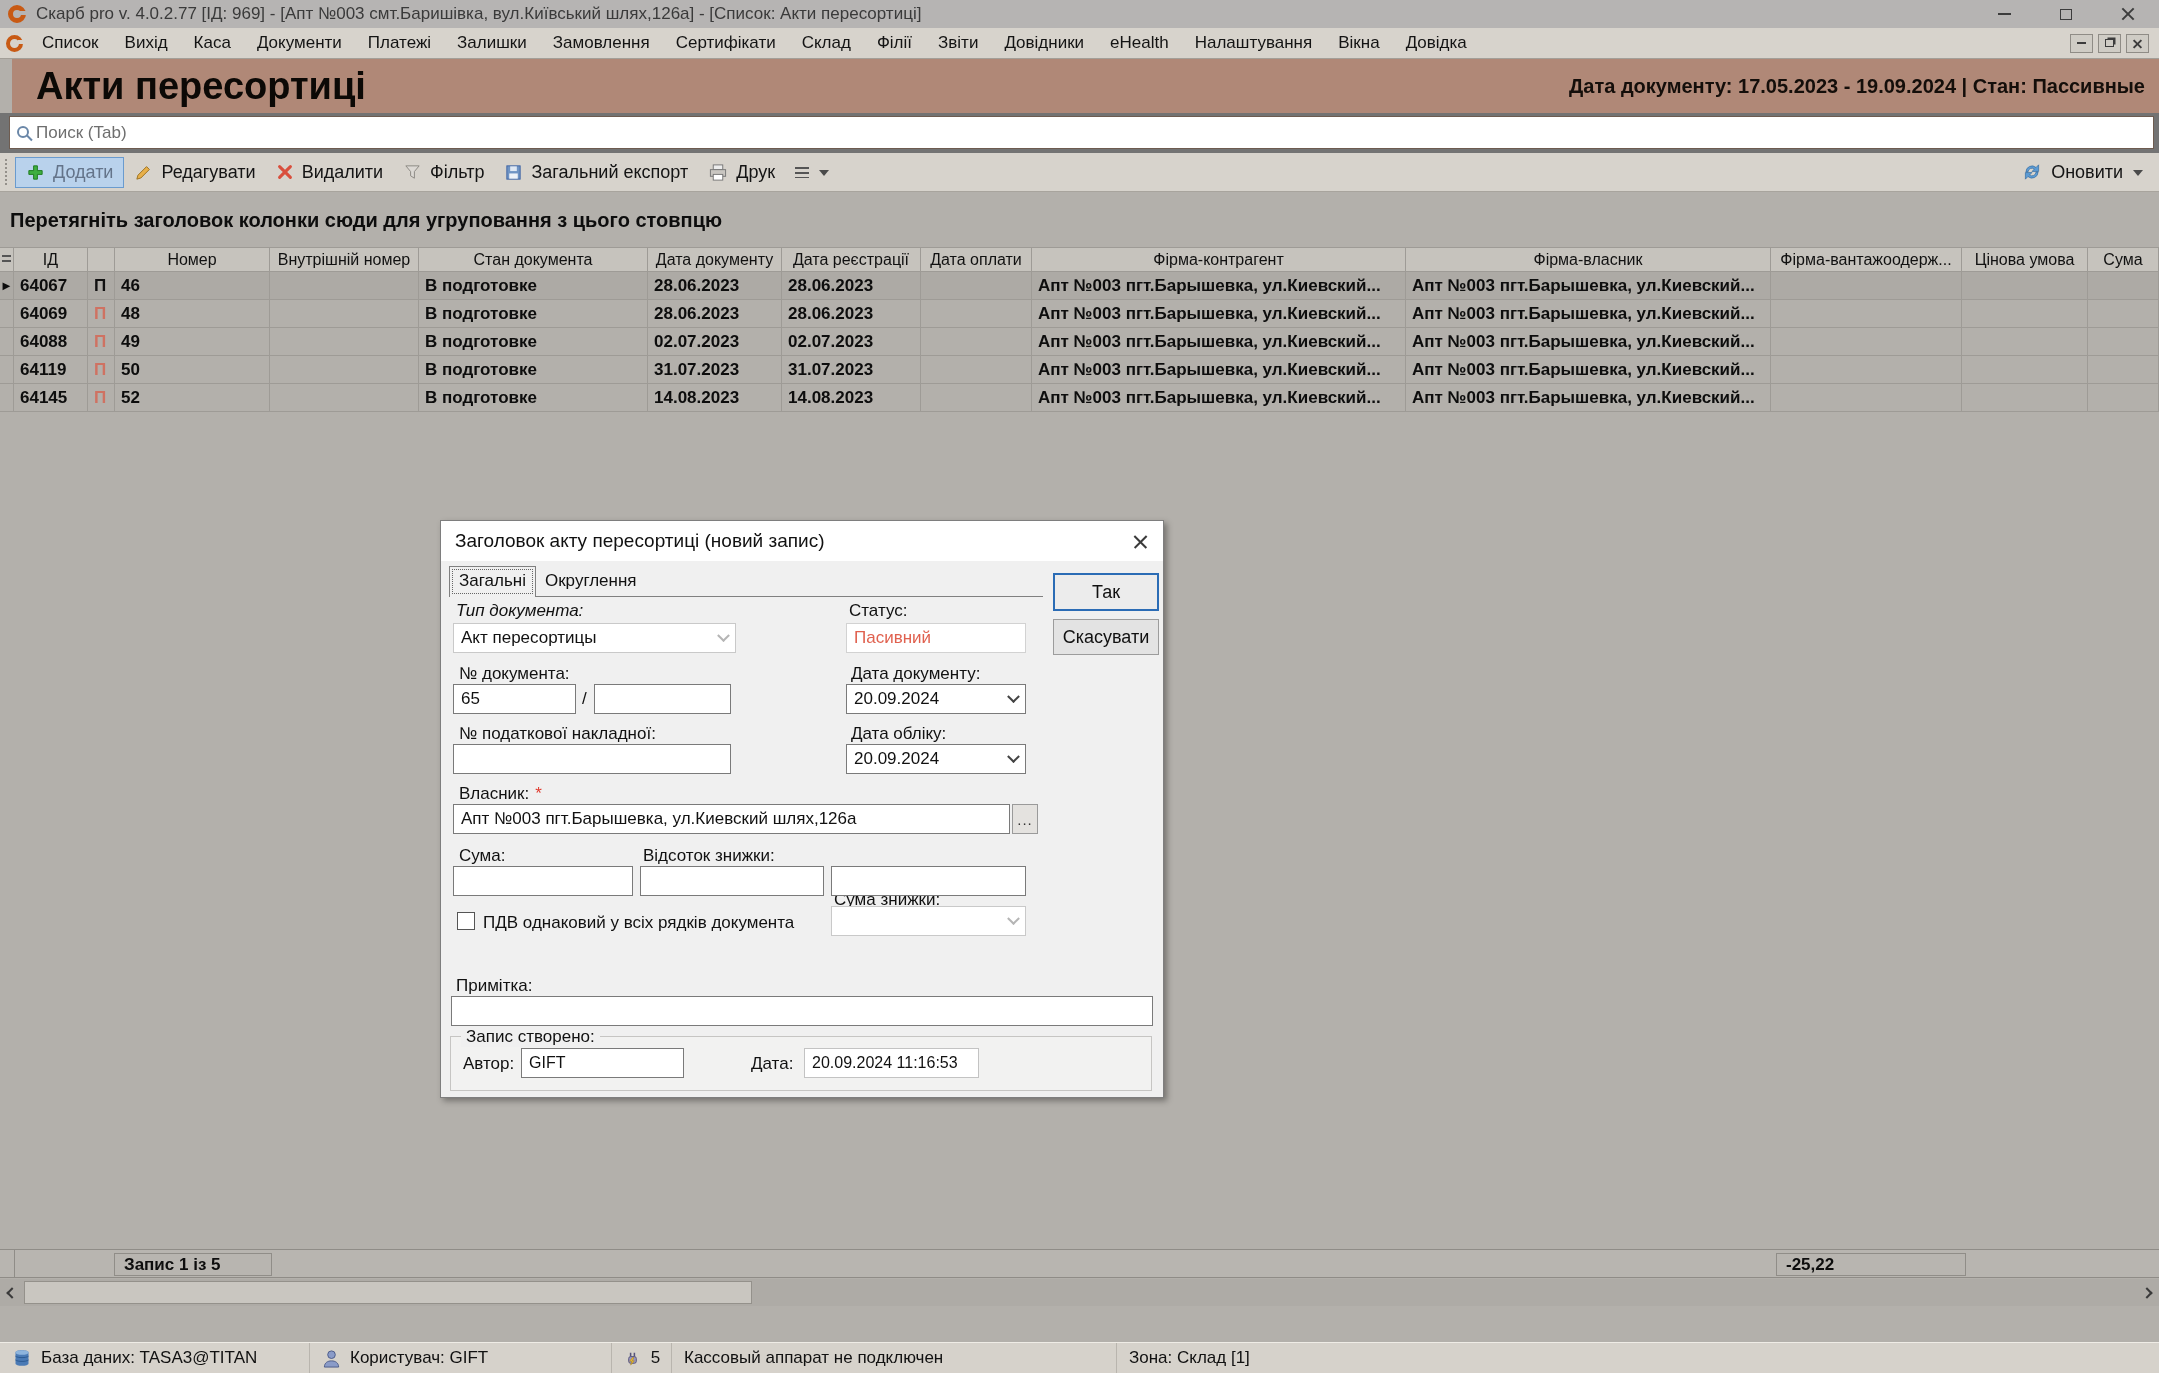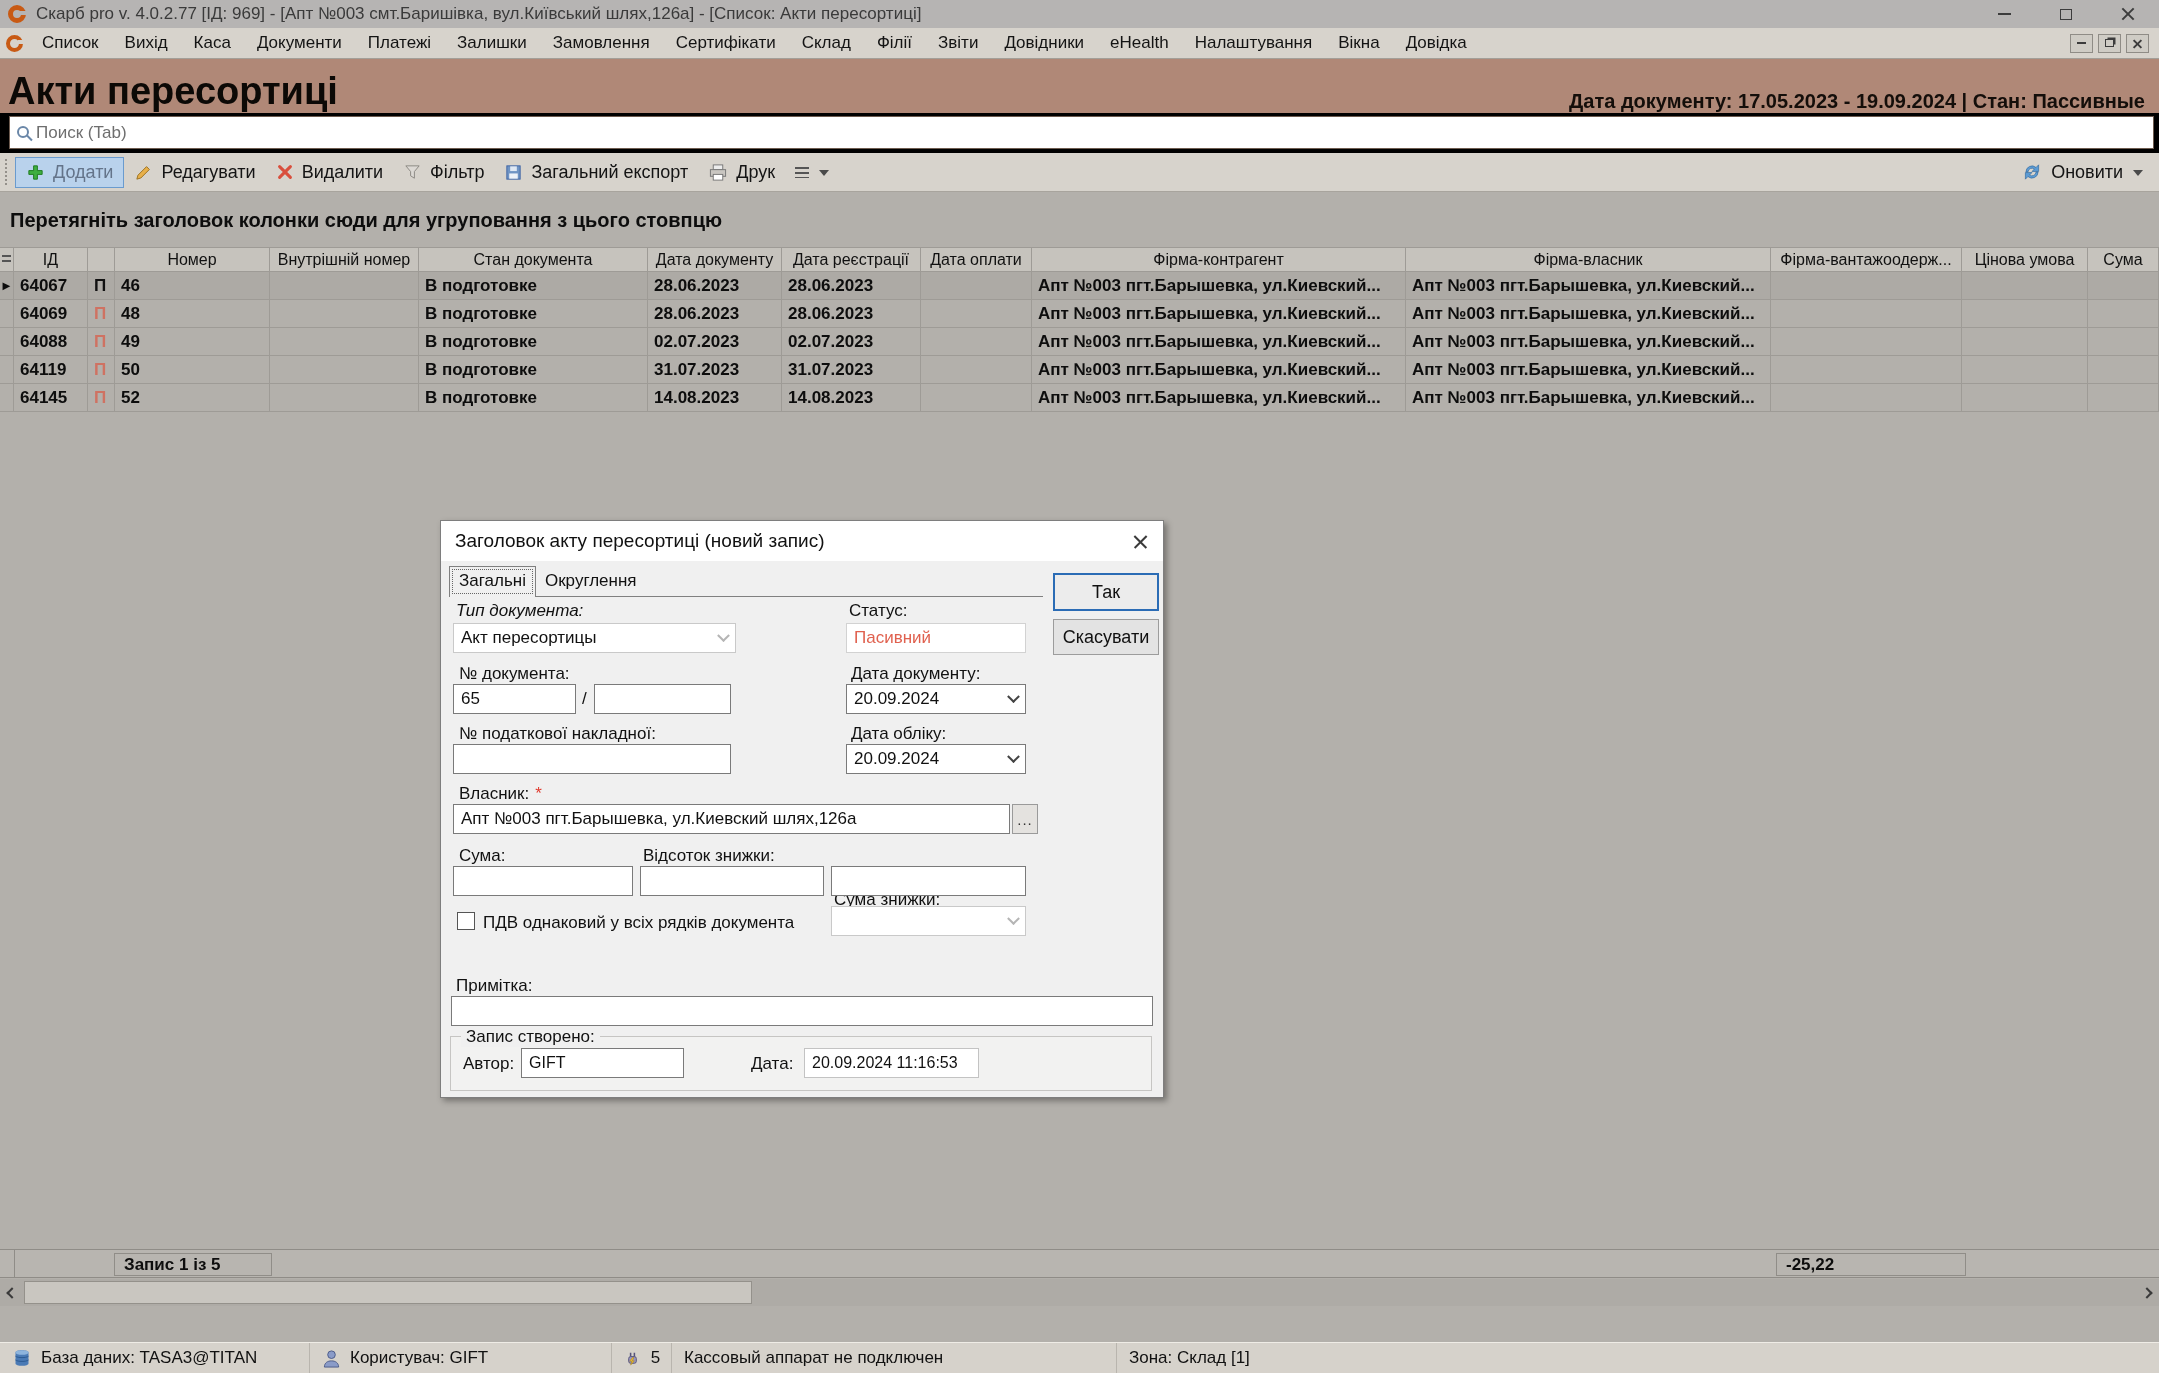--- a/index.html
+++ b/index.html
@@ -24,26 +24,26 @@
   .menubar { position:absolute; top:28px; left:0; right:0; height:31px; background:#d7d3cc; border-bottom:1px solid #a39f98; display:flex; align-items:center; padding-left:6px; }
   .menubar .app-icon { background:#d7d3cc; width:17px; height:17px; border-width:4px; margin-right:6px; }
   .menu-item { padding:0 13px; font-size:17px; color:#141414; white-space:nowrap; }
   .mdi-controls { margin-left:auto; display:flex; gap:5px; margin-right:10px; }
   .mdi-btn { width:23px; height:19px; border:1px solid #8f8c86; background:#cfccc5; display:flex; align-items:center; justify-content:center; }
   .mdi-btn .ic-min { width:9px; height:2px; }
   .mdi-btn .ic-rest { width:9px; height:8px; border:1.5px solid #3c3c3c; box-shadow:2px -2px 0 -0.5px #3c3c3c; }
   .mdi-btn .ic-close { width:9px; height:9px; } .mdi-btn .ic-close::before, .mdi-btn .ic-close::after { width:11px; top:4px; }
 
   
-  .band { position:absolute; top:59px; left:0; right:0; height:54px; background:#b08877; display:flex; align-items:flex-end; }
+  .band { position:absolute; top:59px; left:12px; right:0; height:54px; background:#b08877; display:flex; align-items:center;padding-left:16px; }
   .band h1 { font-size:38px; font-weight:bold; color:#0c0906; margin-left:8px; }
   .band-right { margin-left:auto; margin-right:14px; font-size:20px; font-weight:bold; color:#140e0a; }
 
   
-  .searchrow { position:absolute; top:113px; left:0; right:0; height:40px; background:#000000; display:flex; align-items:flex-end; }
+  .searchrow { position:absolute; top:113px; left:0; right:0; height:40px; background:#737373; display:flex; align-items:flex-end; }
   .searchbox { flex:1; margin:3px 5px 4px 9px; height:33px; background:#fff; border:1px solid #6e5c50; display:flex; align-items:center; }
   .mag { width:12px; height:12px; border:2px solid #6a87a8; border-radius:50%; position:relative; margin:0 7px 2px 7px; flex:0 0 auto; }
   .mag::after { content:""; position:absolute; width:7px; height:2px; background:#6a87a8; transform:rotate(45deg); right:-6px; bottom:-3px; }
   .searchbox input { border:none; outline:none; flex:1; font-size:17px; font-family:inherit; color:#222; height:100%; }
   .searchbox input::placeholder { color:#6e6e6e; }
 
   
   .toolbar { position:absolute; top:153px; left:0; right:0; height:39px; background:#d7d3cc; border-bottom:1px solid #a8a49d; display:flex; align-items:center; padding-left:3px; }
   .grip { width:4px; height:26px; border-left:2px dotted #94908a; margin:0 6px 0 2px; }
   .tbtn { display:flex; align-items:center; gap:8px; padding:4px 10px; font-size:18px; color:#141414; white-space:nowrap; }

